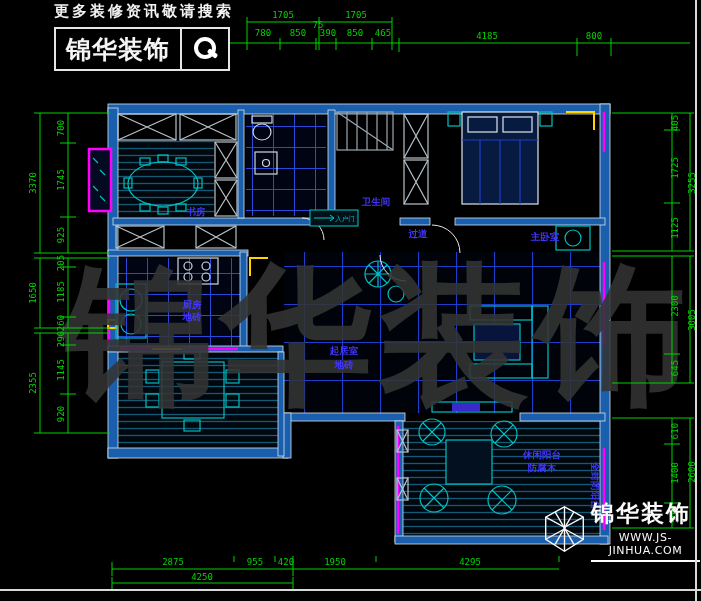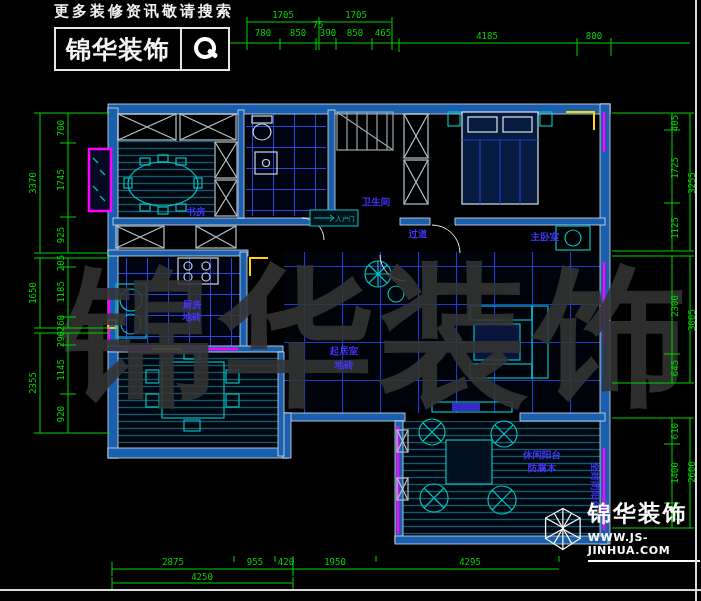--- a/index.html
+++ b/index.html
@@ -13,22 +13,22 @@
   #logo-text{flex:1;display:flex;align-items:center;justify-content:center;
              font-size:25px;font-weight:bold;color:#f5f5f5;letter-spacing:1px;}
   #logo-sep{width:2px;background:#e6e6e6;}
   #logo-mag{width:46px;display:flex;align-items:center;justify-content:center;}
   .mag{position:relative;width:24px;height:24px;}
   .mag .ring{position:absolute;left:1px;top:0;width:14px;height:14px;border:4px solid #fff;border-radius:50%;}
   .mag .stem{position:absolute;left:14px;top:14px;width:11px;height:5px;background:#fff;transform:rotate(38deg);border-radius:2px;}
   #footer{left:544px;top:500px;width:156px;display:flex;gap:6px;align-items:flex-start;}
   #footer .txt{display:flex;flex-direction:column;}
   .f-line{font-size:23px;font-weight:bold;color:#fafafa;letter-spacing:2px;line-height:27px;}
-  #footer-url{font-size:11px;font-weight:bold;color:#fafafa;letter-spacing:.6px;margin-top:4px;
-              border-bottom:2px solid #fff;padding-bottom:3px;}
+  #footer-url{font-size:11px;font-weight:normal;color:#fafafa;letter-spacing:.6px;margin-top:4px;
+              border-bottom:2px solid #fff;padding-bottom:3px;text-align:center;}
   #right-border{left:695px;top:0;width:2px;height:601px;background:#d9d9d9;}
   #bottom-border{left:0;top:589px;width:701px;height:2px;background:#d9d9d9;}
   text{font-family:"DejaVu Sans Mono",monospace;}
   .dim-t{font-size:9px;fill:#00d400;}
   .room-t{font-size:9.5px;fill:#4336ff;font-weight:bold;font-family:"DejaVu Sans",sans-serif;}
   .tiny-t{font-size:6.5px;fill:#00c8c8;font-family:"DejaVu Sans",sans-serif;}
 </style>
 </head>
 <body>
 

